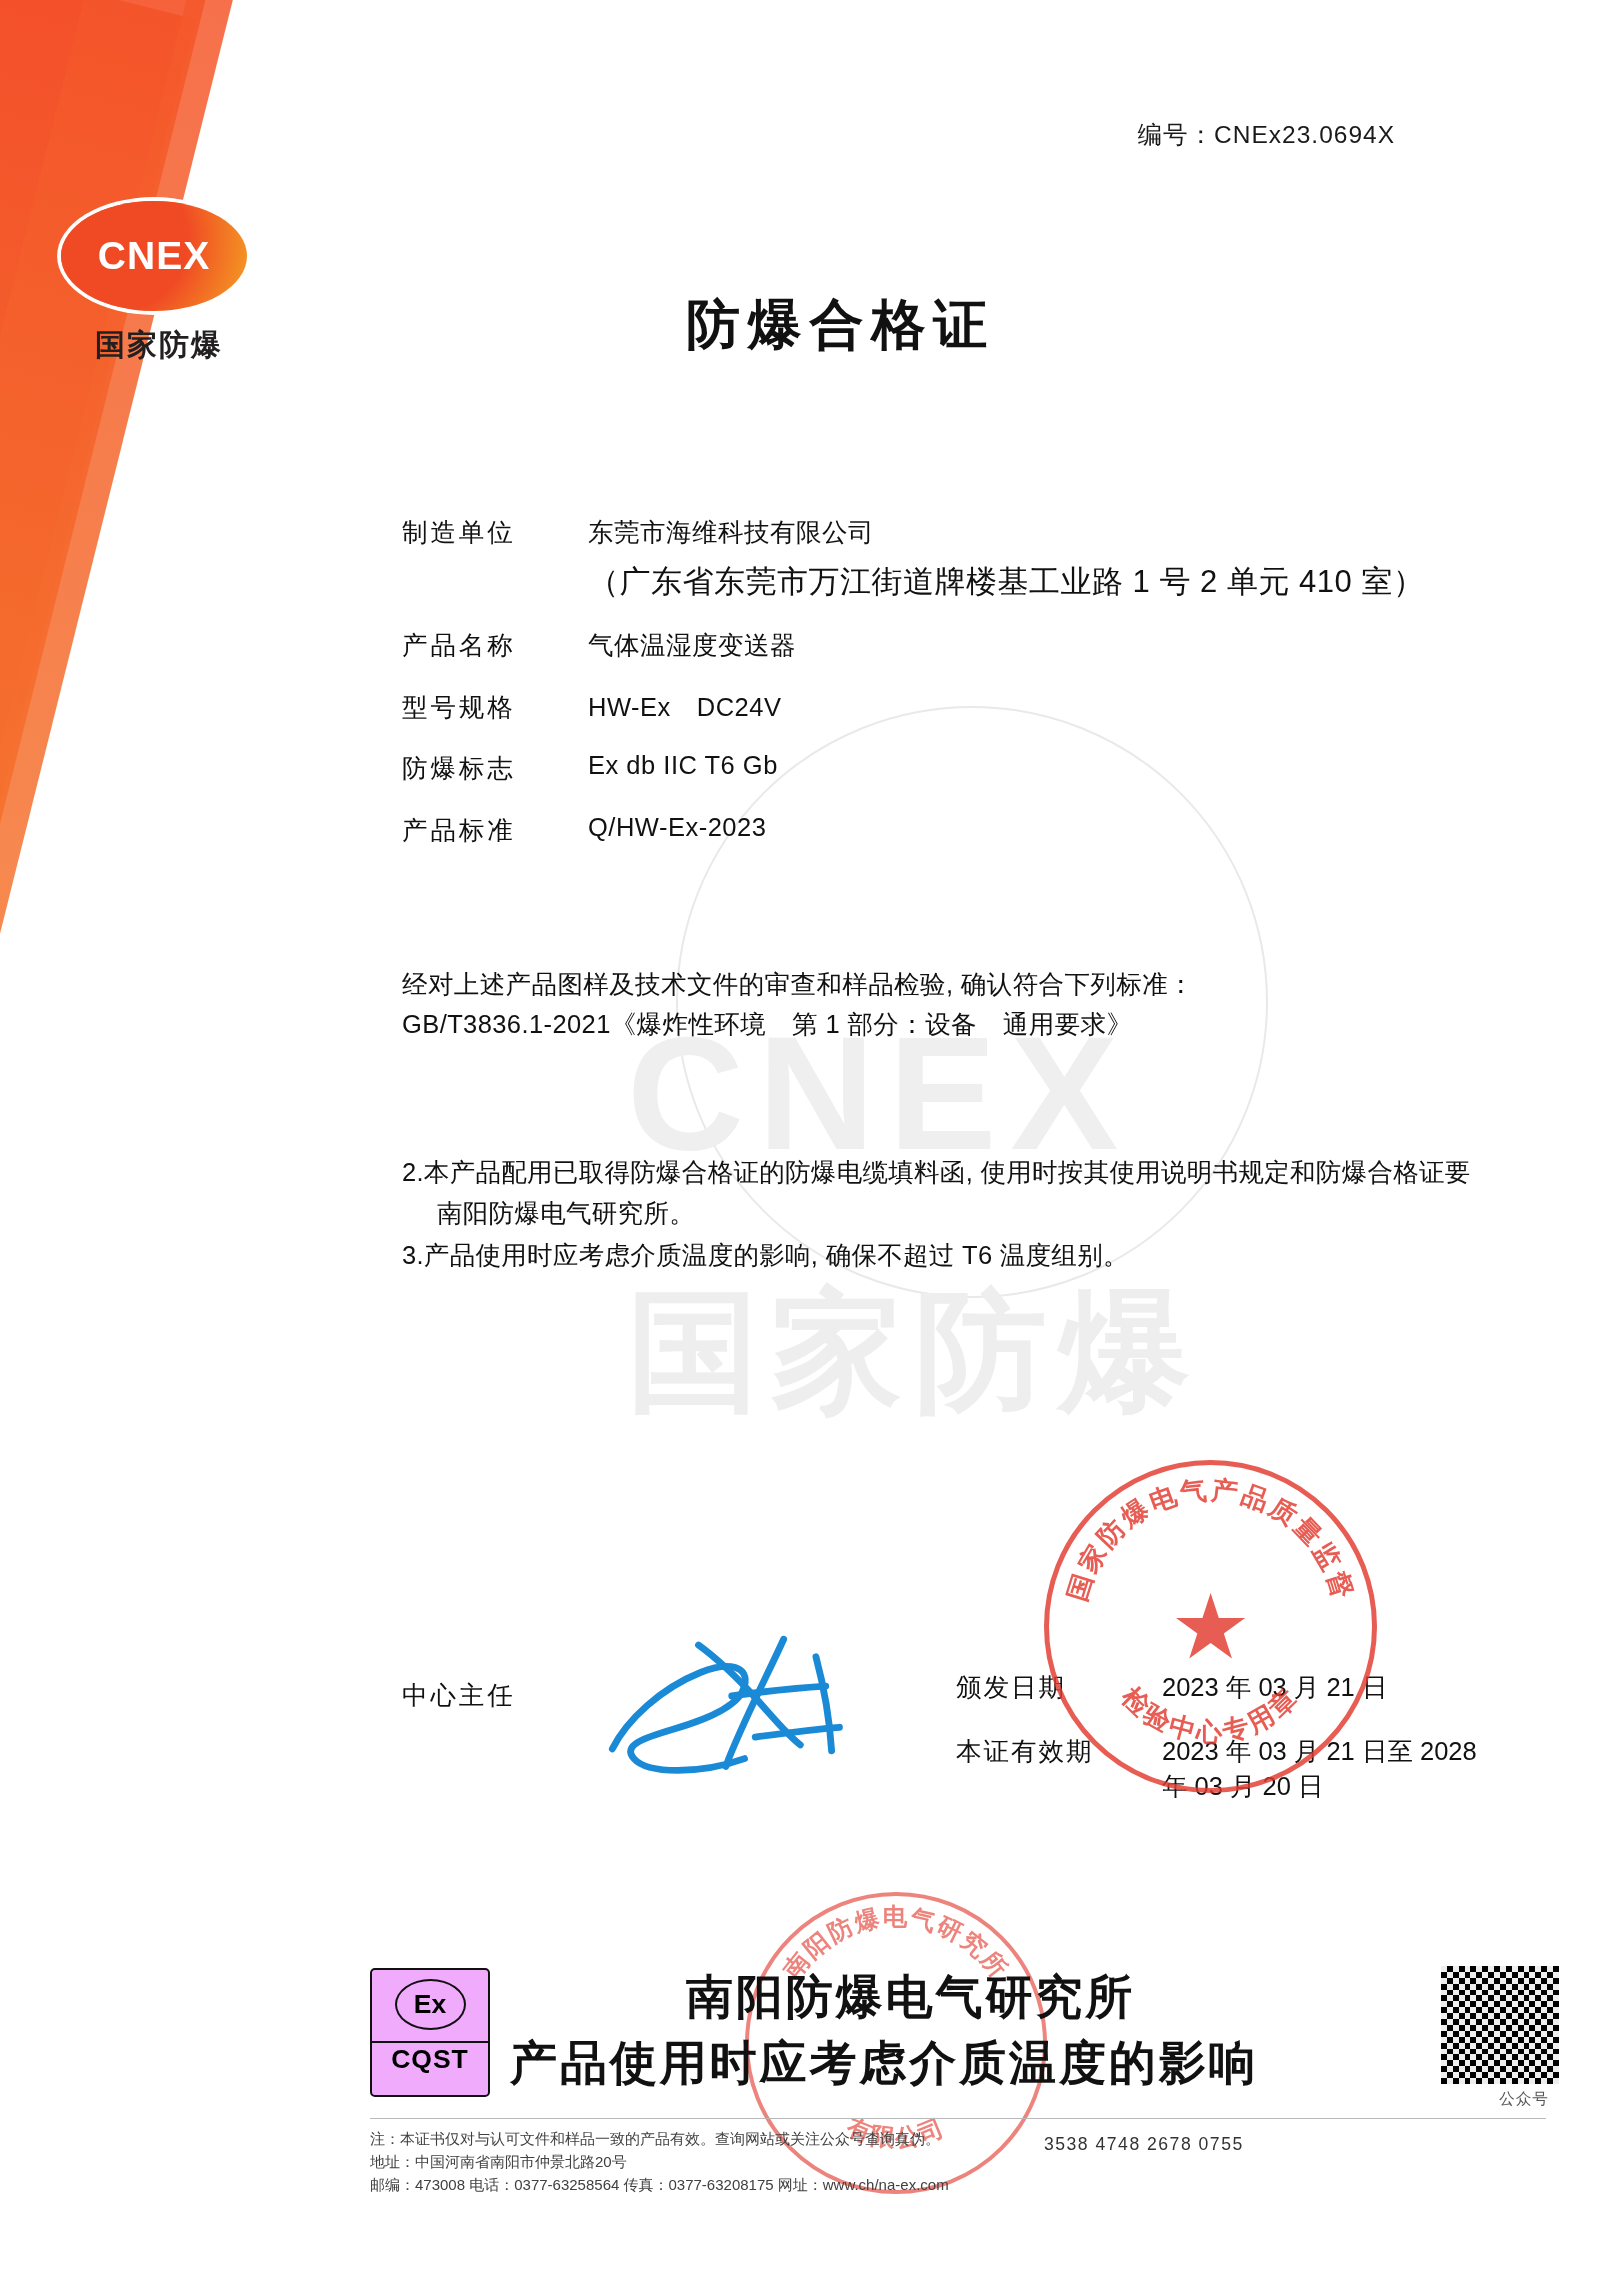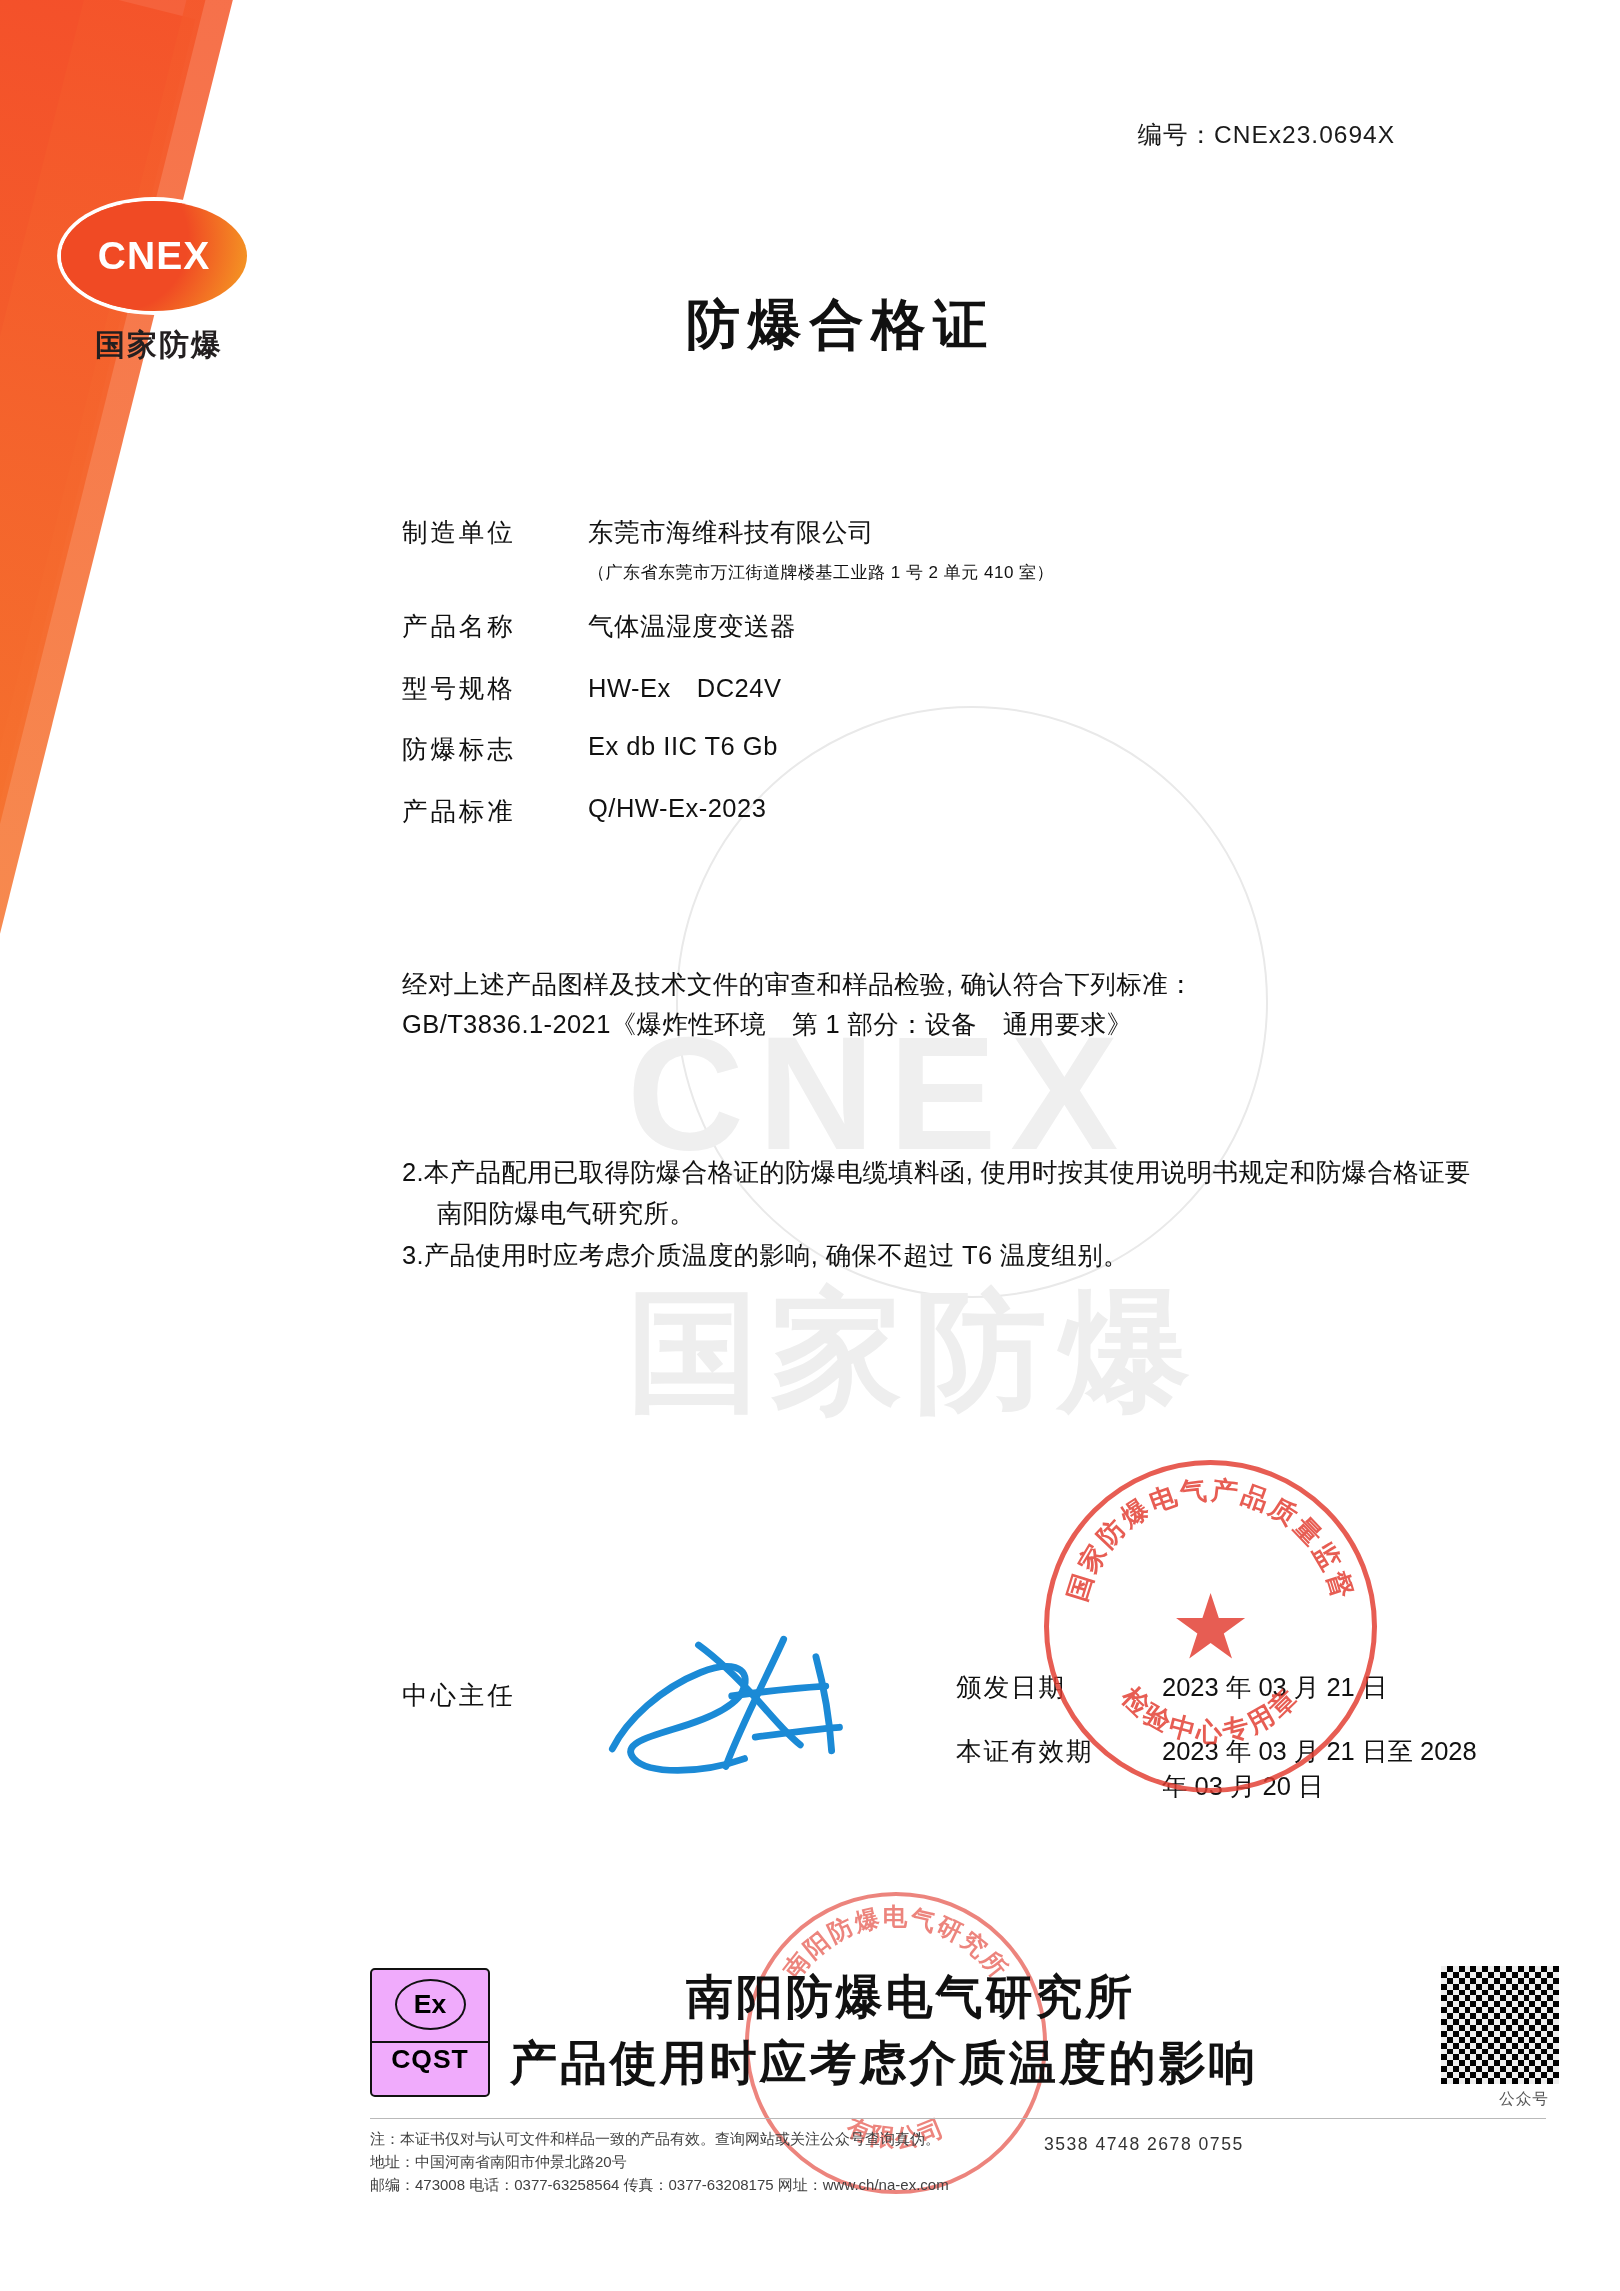--- a/index.html
+++ b/index.html
@@ -160,21 +160,21 @@
   }
   .f-value {
     flex: 1;
     letter-spacing: 0.5px;
   }
   .f-sub {
     margin-left: 186px;
     letter-spacing: 0.5px;
     margin-top: -15.7px;
     margin-bottom: 25.5px;
-    font-size: 17px;
+    font-size: 31px;
   }
   .standards {
     position: absolute;
     left: 402px;
     top: 965px;
     width: 1078px;
     font-size: 25.5px;
     line-height: 1.56;
     color: #111111;
     letter-spacing: 0.4px;

